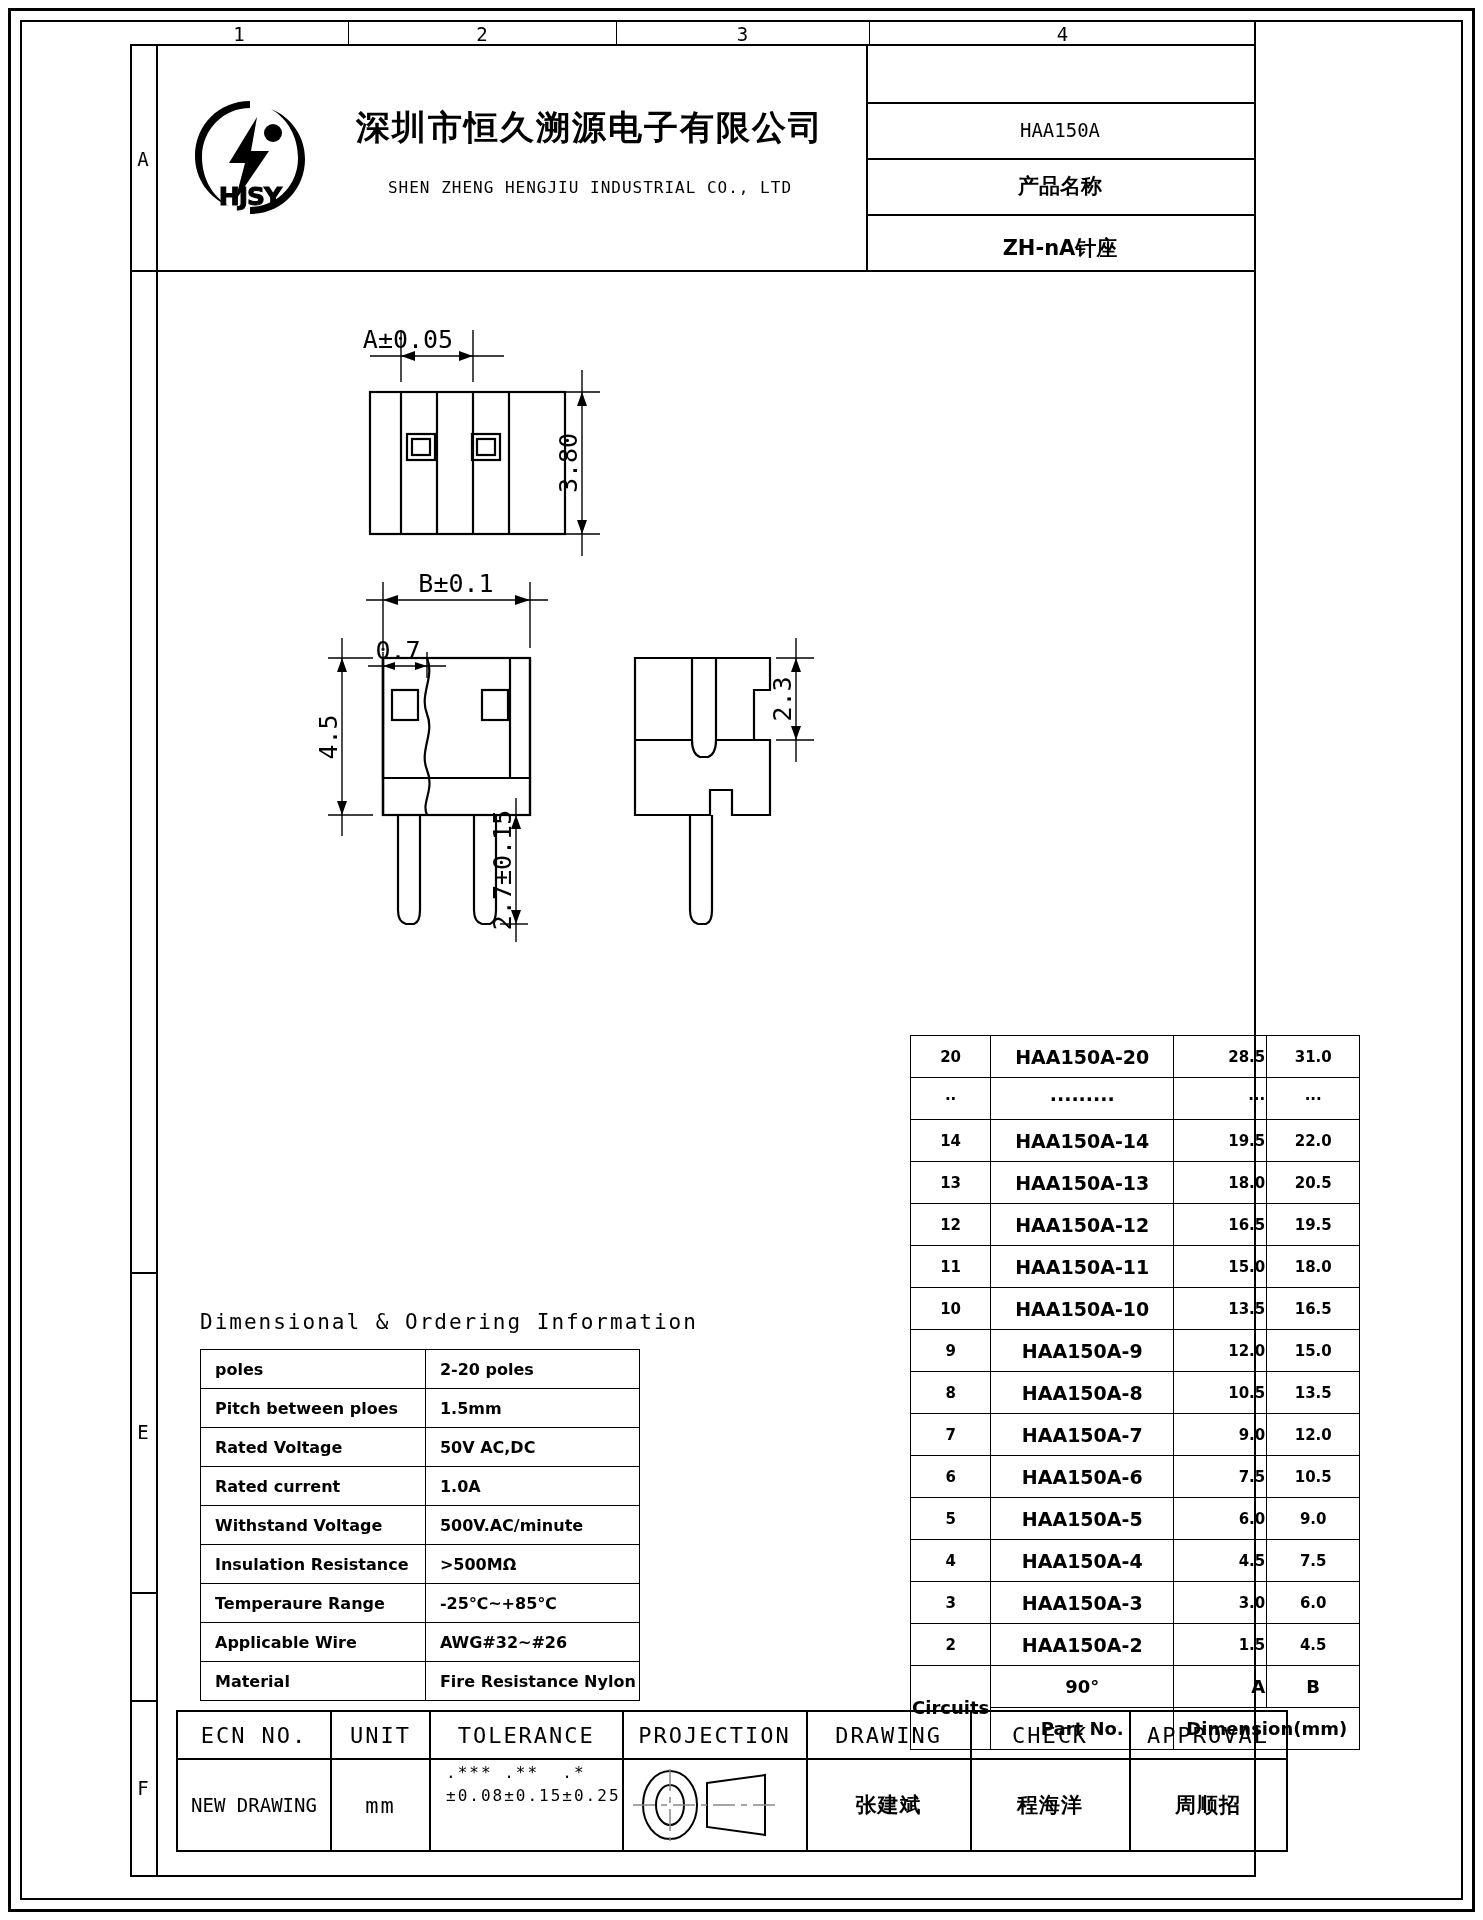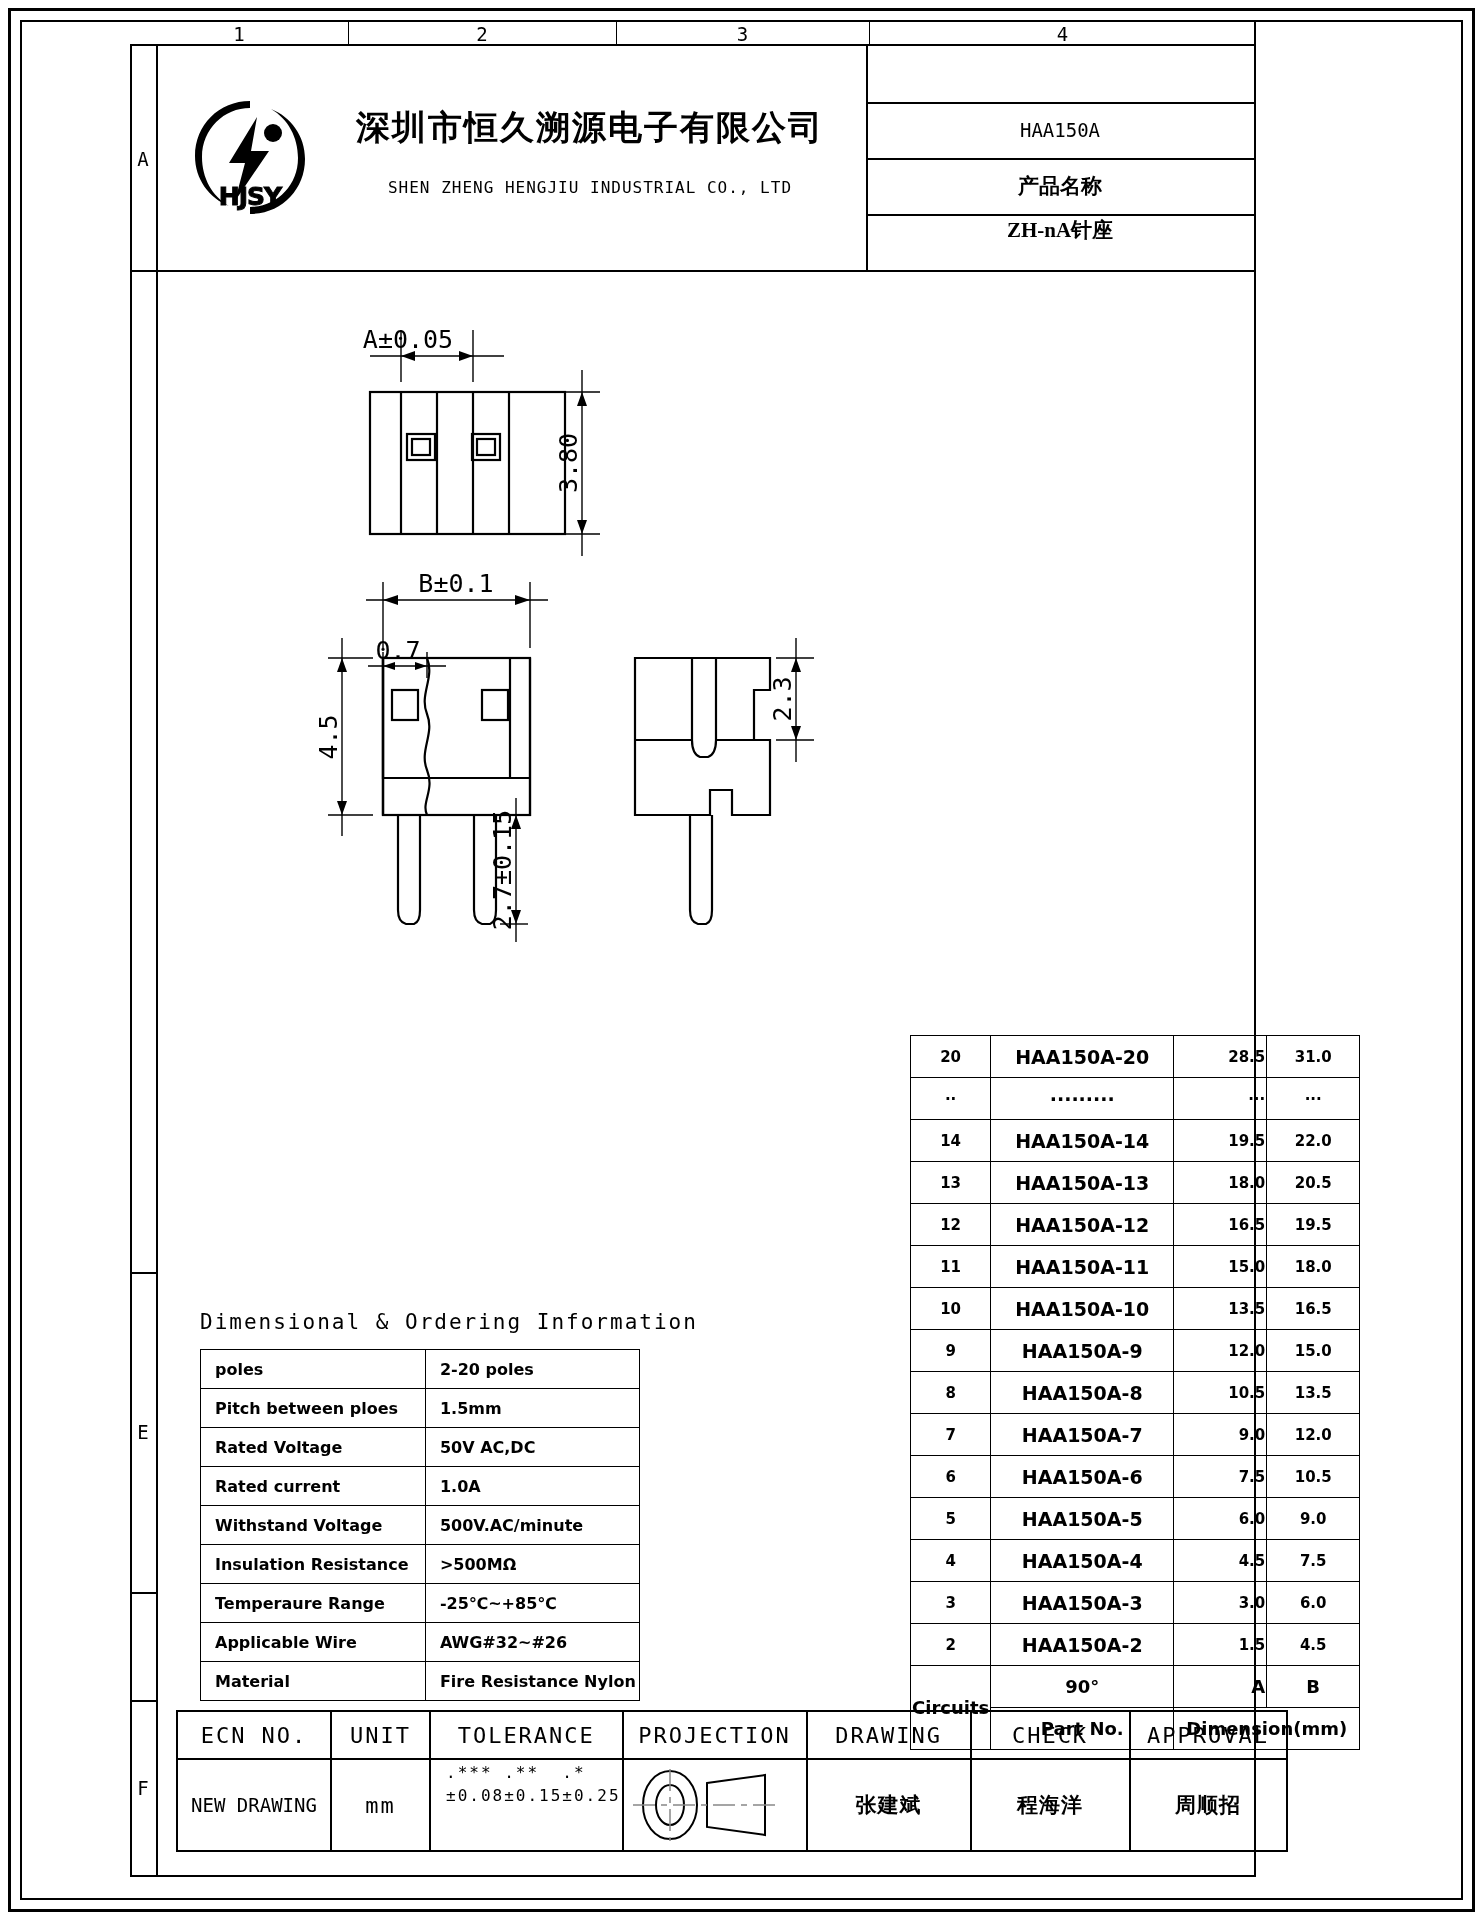--- a/index.html
+++ b/index.html
@@ -102,21 +102,21 @@
   <div class="abs cnName">深圳市恒久溯源电子有限公司</div>
   <div class="abs enName">SHEN ZHENG HENGJIU INDUSTRIAL CO., LTD</div>
 
   <div class="vline abs" style="left:866px;top:46px;height:224px;"></div>
   <div class="hline abs" style="left:866px;top:102px;width:388px;"></div>
   <div class="hline abs" style="left:866px;top:158px;width:388px;"></div>
   <div class="hline abs" style="left:866px;top:214px;width:388px;"></div>
 
   <div class="hdrCell" style="left:866px;top:102px;width:388px;height:56px;">HAA150A</div>
   <div class="hdrCell cn" style="left:866px;top:158px;width:388px;height:56px;">产品名称</div>
-  <div class="hdrCell cn" style="left:866px;top:198px;width:388px;height:64px;font-family:Liberation Serif, serif;">ZH-nA针座</div>
+  <div class="hdrCell cn" style="left:866px;top:216px;width:388px;height:64px;">ZH-nA针座</div>
 
   <svg id="draw" viewBox="0 0 1126 1180">
     <g fill="none" stroke="#000" stroke-width="2.2">
 
       <rect x="240" y="122" width="195" height="142"></rect>
       <line x1="271" y1="122" x2="271" y2="264"></line>
       <line x1="307" y1="122" x2="307" y2="264"></line>
       <line x1="343" y1="122" x2="343" y2="264"></line>
       <line x1="379" y1="122" x2="379" y2="264"></line>
       <rect x="277" y="164" width="28" height="26"></rect>

